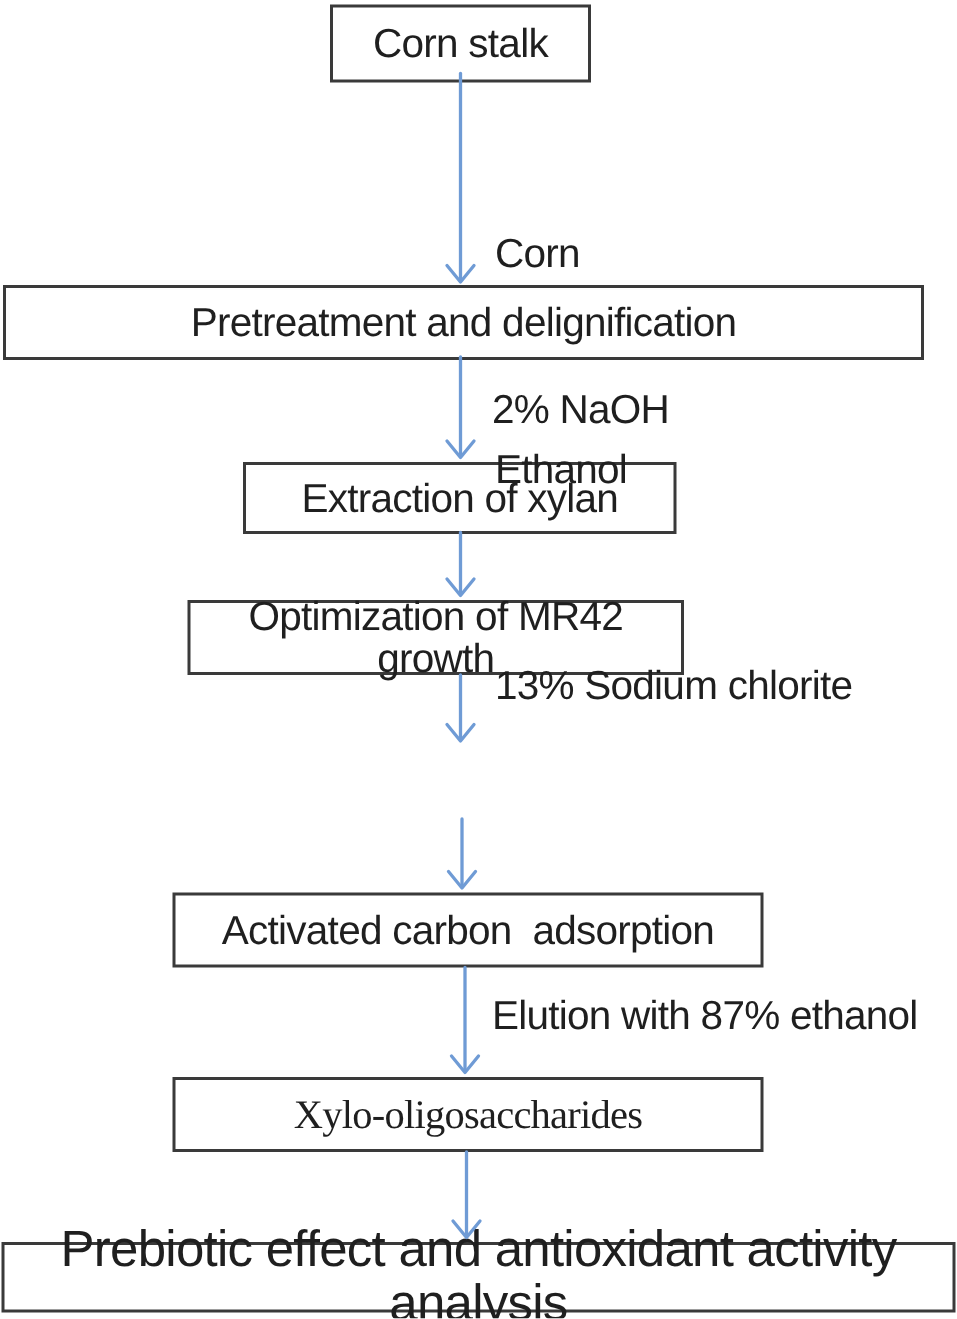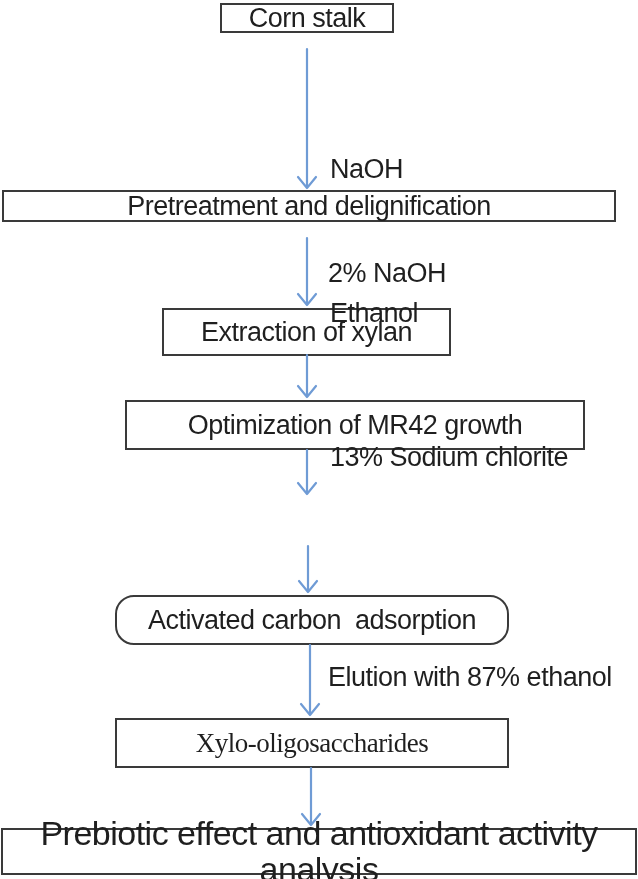--- a/index.html
+++ b/index.html
@@ -45,26 +45,26 @@
     line-height:30px;
   }
   .edge-label-group{
     position:absolute;
     font-size:27px;
     letter-spacing:-0.5px;
     white-space:pre;
     line-height:48px;
   }
   
-  .b0{left:220px;top:3px;width:174px;height:30px;}
-  .b1{left:2px;top:190px;width:614px;height:32px;}
+  .b0{left:220px;top:3px;width:174px;height:52px;}
+  .b1{left:2px;top:190px;width:614px;height:50px;}
   .b2{left:162px;top:308px;width:289px;height:48px;}
-  .b3{left:125px;top:400px;width:460px;height:50px;}
+  .b3{left:125px;top:400px;width:331px;height:50px;}
   .b4{left:162px;top:497px;width:289px;height:49px;}
-  .b5{left:115px;top:595px;width:394px;height:50px;border-radius:19px;}
+  .b5{left:115px;top:595px;width:394px;height:50px;}
   .b6{left:115px;top:718px;width:394px;height:50px;font-family:Liberation Serif, serif;}
   .b7{left:1px;top:828px;width:636px;height:47px;font-size:34px;}
   
   .a0{left:296px;top:49px;}
   .a1{left:296px;top:238px;}
   .a2{left:296px;top:355px;}
   .a3{left:296px;top:450px;}
   .a4{left:297px;top:546px;}
   .a5{left:299px;top:645px;}
   .a6{left:300px;top:768px;}
@@ -110,20 +110,20 @@
   <svg class="arrow a5" width="22" height="72" viewBox="0 0 22 72">
     <line x1="11" y1="0" x2="11" y2="69"></line>
       <path d="M2 59 L11 70 L20 59"></path>
   </svg>
   <svg class="arrow a6" width="22" height="59" viewBox="0 0 22 59">
     <line x1="11" y1="0" x2="11" y2="56"></line>
       <path d="M2 46 L11 57 L20 46"></path>
   </svg>
 
   <div class="edge-label-group l0">
-    <div>NaOH</div>
+    <div>Corn</div>
     <div>Ethanol</div>
     <div>13% Sodium chlorite</div>
   </div>
   <div class="edge-label l1">2% NaOH</div>
   <div class="edge-label l3">Elution with 87% ethanol</div>
 
 </div>
 
 </body></html>

